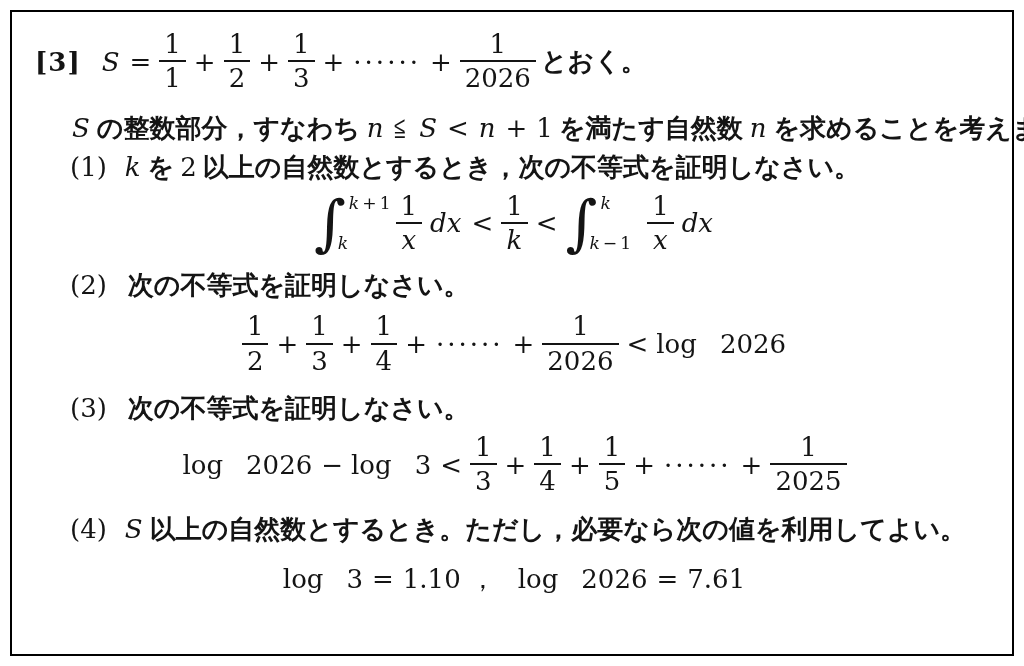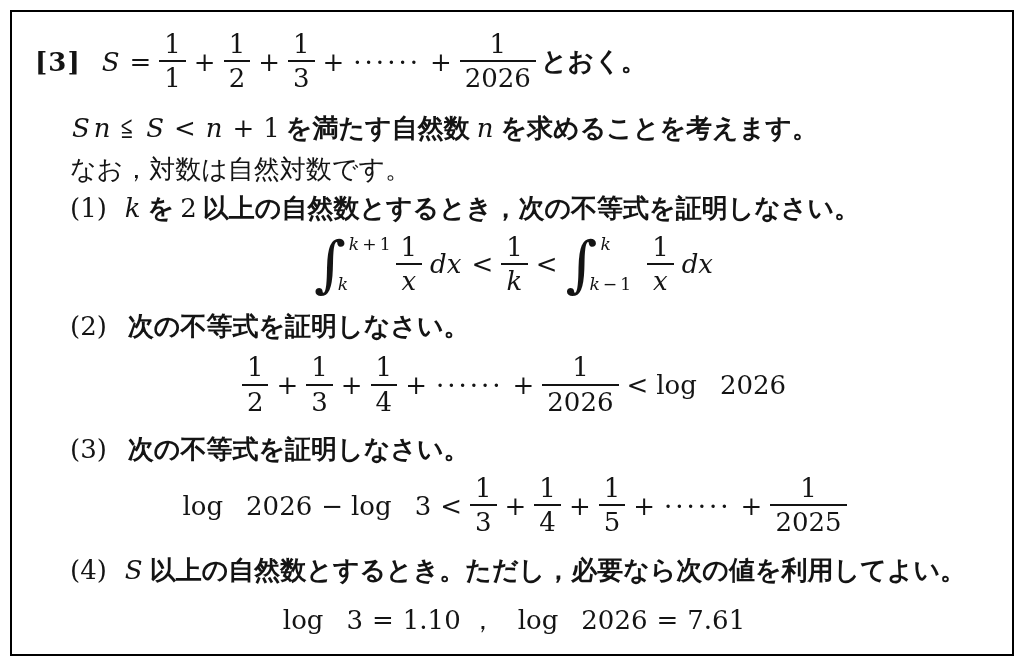--- a/index.html
+++ b/index.html
@@ -107,33 +107,33 @@
           <span class="fden">
             <span class="t-num">2026</span>
           </span>
         </span>
         <span class="t-txt">とおく。</span>
       </span>
   </div>
 
   <p class="para mt1">
       <span class="t-var">S</span>
+      <span class="t-txt">の整数部分，すなわち</span>
       <span class="t-var">n</span>
       <span class="t-op">≦</span>
       <span class="t-var">S</span>
       <span class="t-op">&lt;</span>
       <span class="t-var">n</span>
       <span class="t-op">+</span>
       <span class="t-num">1</span>
       <span class="t-txt">を満たす自然数</span>
       <span class="t-var">n</span>
       <span class="t-txt">を求めることを考えます。</span>
     </p>
 
-  <p class="para mt2">なお，対数は自然対数です。</p>
 
   <div class="item mt-item1">
     <span class="inum">(1)</span>
     <span class="formula">
         <span class="t-var">k</span>
         <span class="t-txt">を</span>
         <span class="t-num">2</span>
         <span class="t-txt">以上の自然数とするとき，次の不等式を証明しなさい。</span>
       </span>
   </div>

